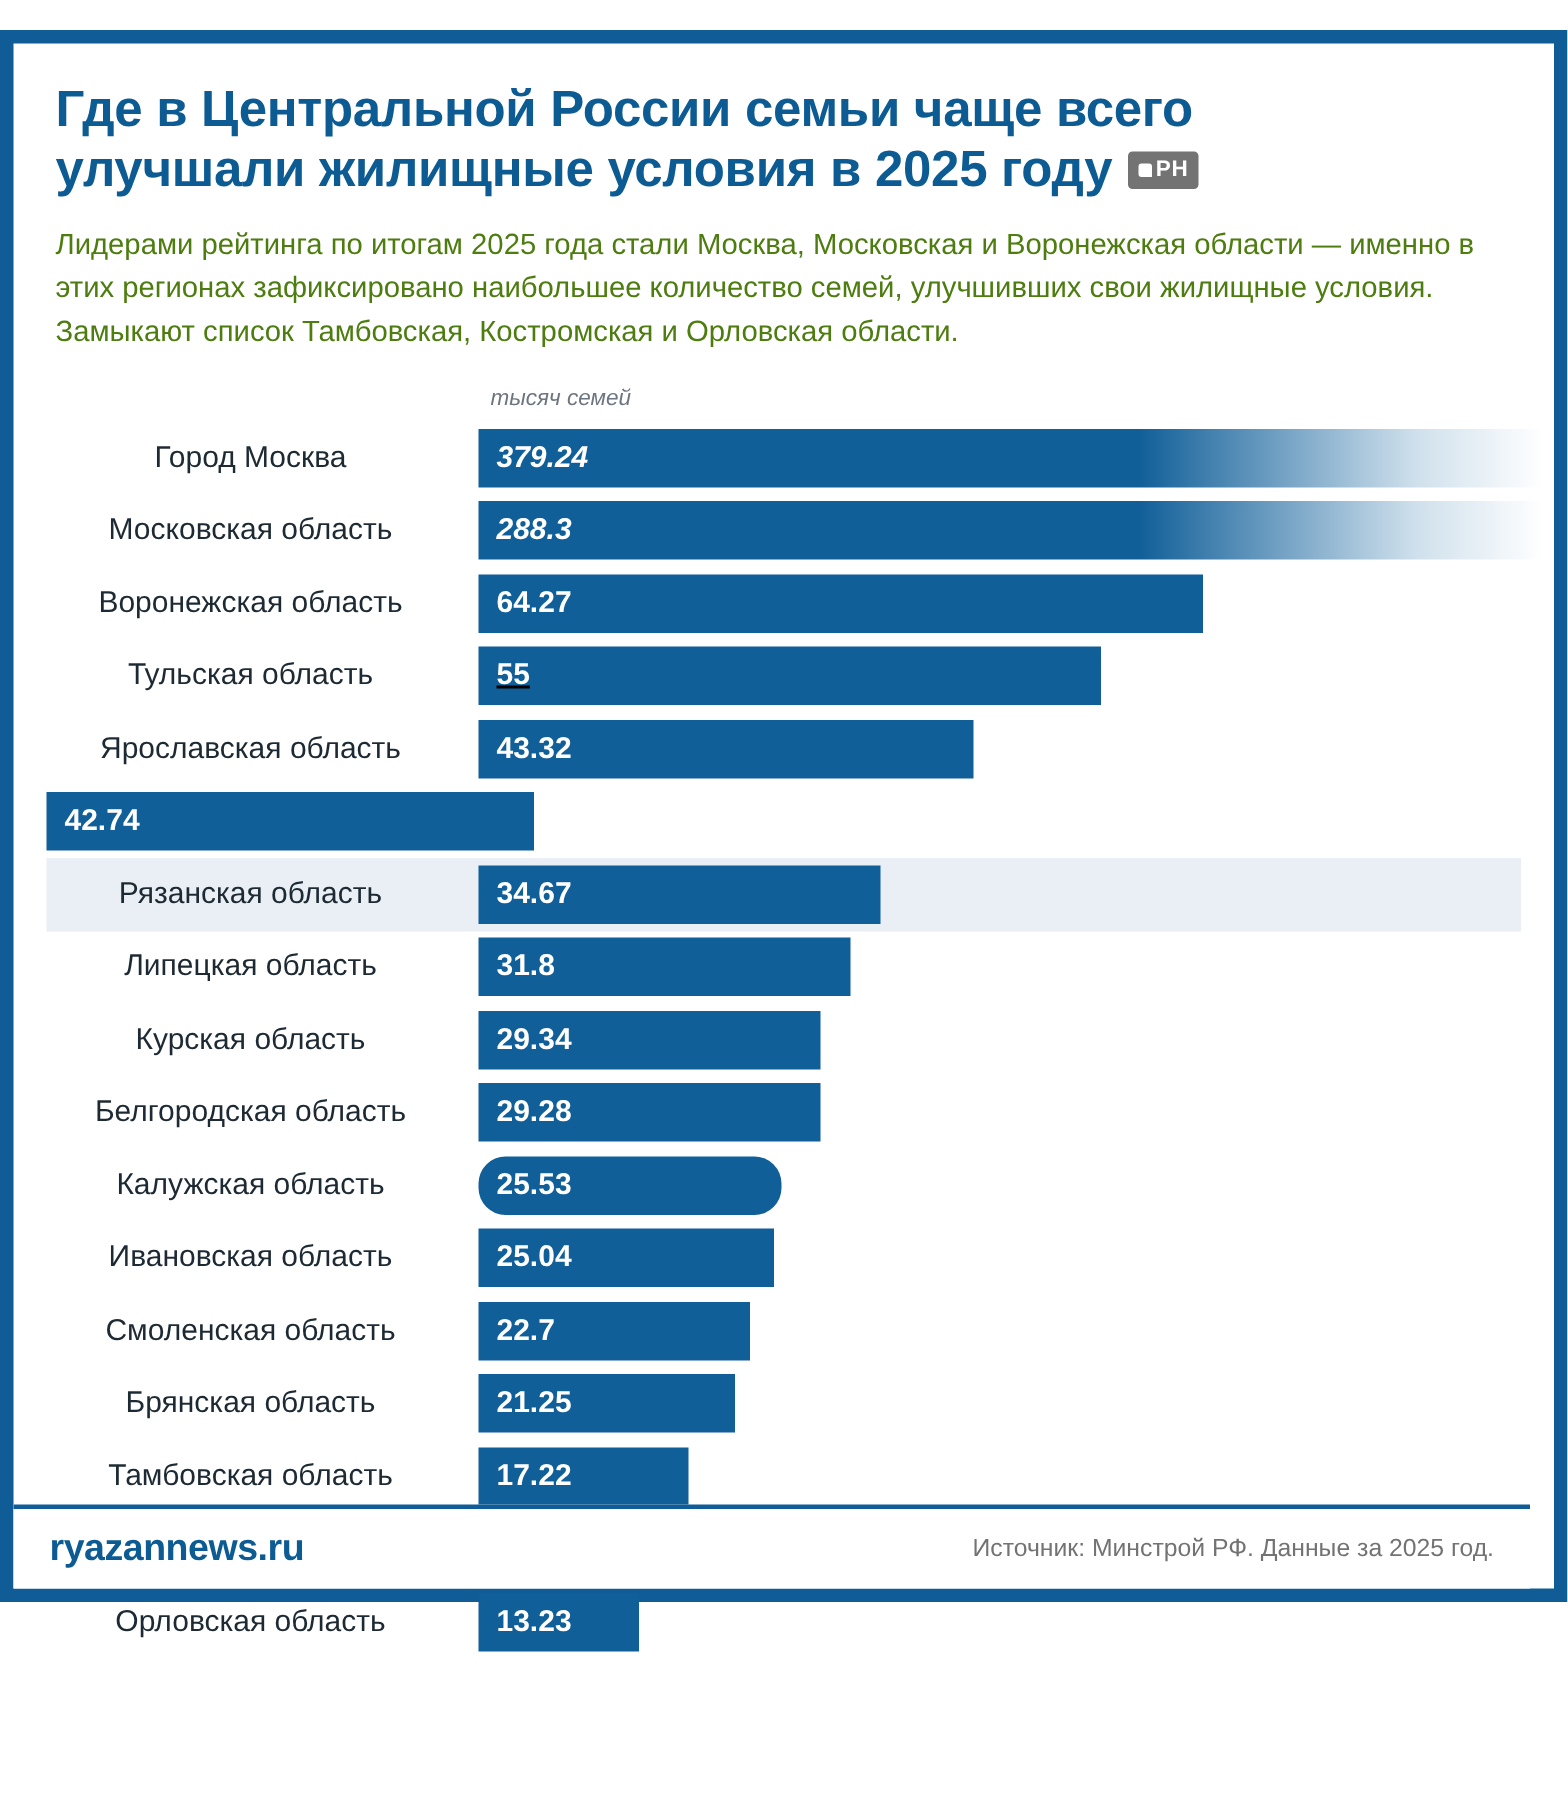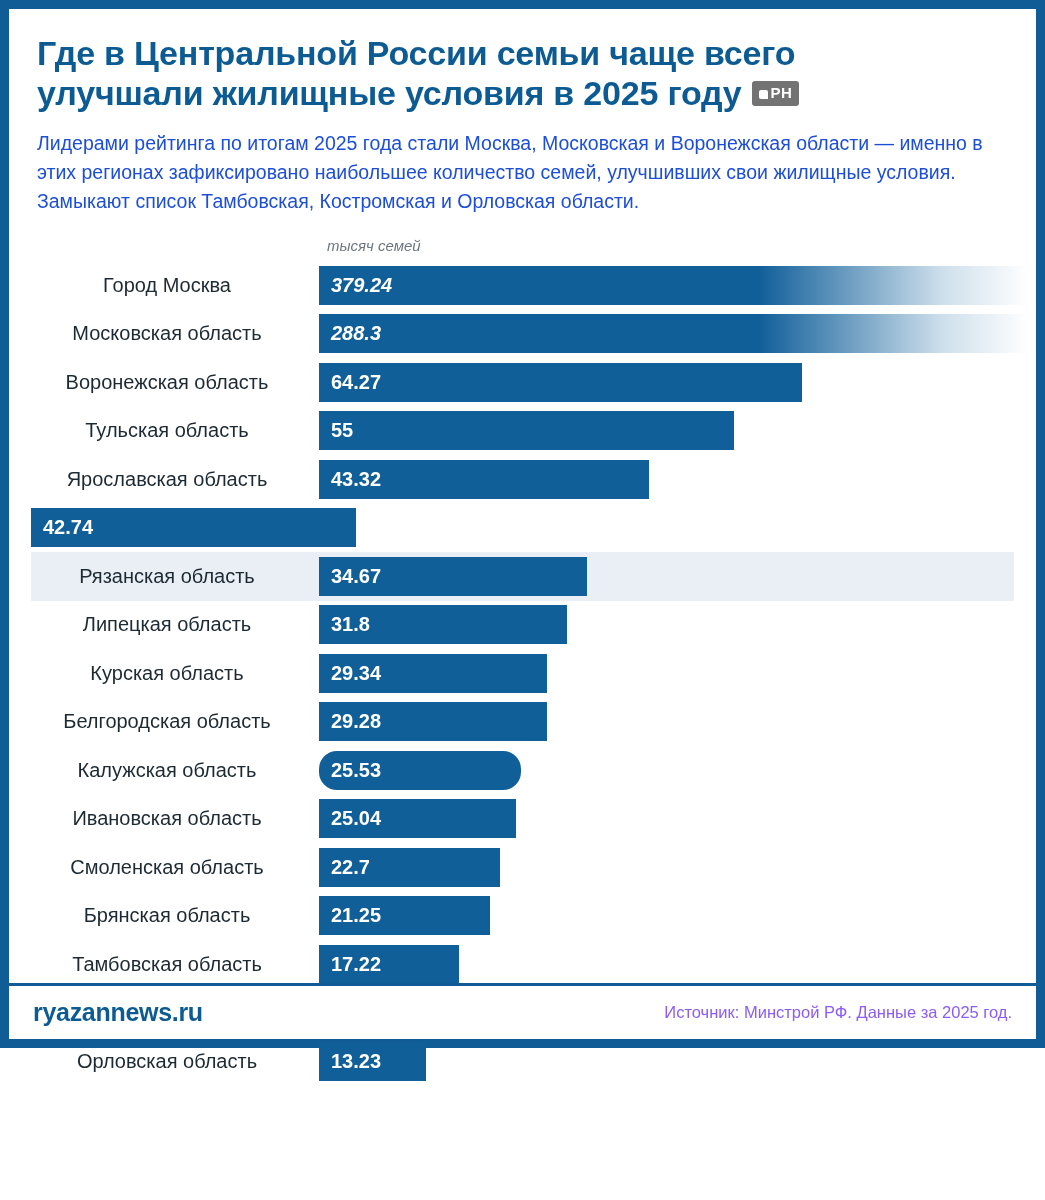--- a/index.html
+++ b/index.html
@@ -16,20 +16,21 @@
   .poster {
     position: relative;
     width: 1045px;
     height: 1048px;
     box-sizing: border-box;
     background: #ffffff;
     border-left: 9px solid #0f5c96;
     border-right: 9px solid #0f5c96;
     border-top: 9px solid #0f5c96;
     border-bottom: 9px solid #0f5c96;
+    margin-top: 20px;
   }
   .inner {
     position: absolute;
     left: 0; top: 0; right: 0; bottom: 0;
     padding: 18px 22px 0 22px;
     box-sizing: border-box;
   }
   
   .title-wrap {
     padding: 6px 6px 0 6px;
@@ -67,21 +68,21 @@
     border-radius: 2px 2px 0 2px;
     margin-right: 3px;
     position: relative;
     top: 1px;
   }
   
   .lead {
     margin: 16px 6px 0 6px;
     font-size: 19.5px;
     line-height: 1.47;
-    color: #1d4ed8;
+    color: #4d7c0f;
     max-width: 960px;
   }
   
   .chart {
     margin-top: 22px;
     position: relative;
   }
   .axis-note {
     font-size: 15px;
     font-style: italic;
@@ -133,40 +134,40 @@
     color: #ffffff;
     font-size: 20px;
     font-weight: bold;
     padding-left: 12px;
     white-space: nowrap;
   }
   
   .footer {
     position: absolute;
     left: 0;
-    right: 0;
+    right: 16px;
     bottom: 0;
     height: 56px;
     border-top: 3px solid #0f5c96;
     display: flex;
     align-items: center;
     justify-content: space-between;
     padding: 0 24px 0 24px;
     box-sizing: border-box;
     background: #ffffff;
   }
   .site {
     font-size: 25px;
     font-weight: bold;
     color: #0d5b93;
     letter-spacing: -0.3px;
   }
   .source {
     font-size: 16.5px;
-    color: #8b5cf6;
+    color: #737373;
   }
 </style>
 </head>
 <body>
 
 <div class="poster">
   <div class="inner">
 
     <div class="title-wrap">
       <h1 class="title">
@@ -200,21 +201,21 @@
             <div class="row-label">Воронежская область</div>
             <div class="bar-area">
               <div class="bar" style="width: 483px;">
                 <span class="bar-value">64.27</span>
               </div>
             </div>
           </div>
           <div class="row">
             <div class="row-label">Тульская область</div>
             <div class="bar-area">
-              <div class="bar" style="width: 415px;">
+              <div class="bar" style="width: 415px; text-decoration: underline;">
                 <span class="bar-value">55</span>
               </div>
             </div>
           </div>
           <div class="row">
             <div class="row-label">Ярославская область</div>
             <div class="bar-area">
               <div class="bar" style="width: 330px;">
                 <span class="bar-value">43.32</span>
               </div>

